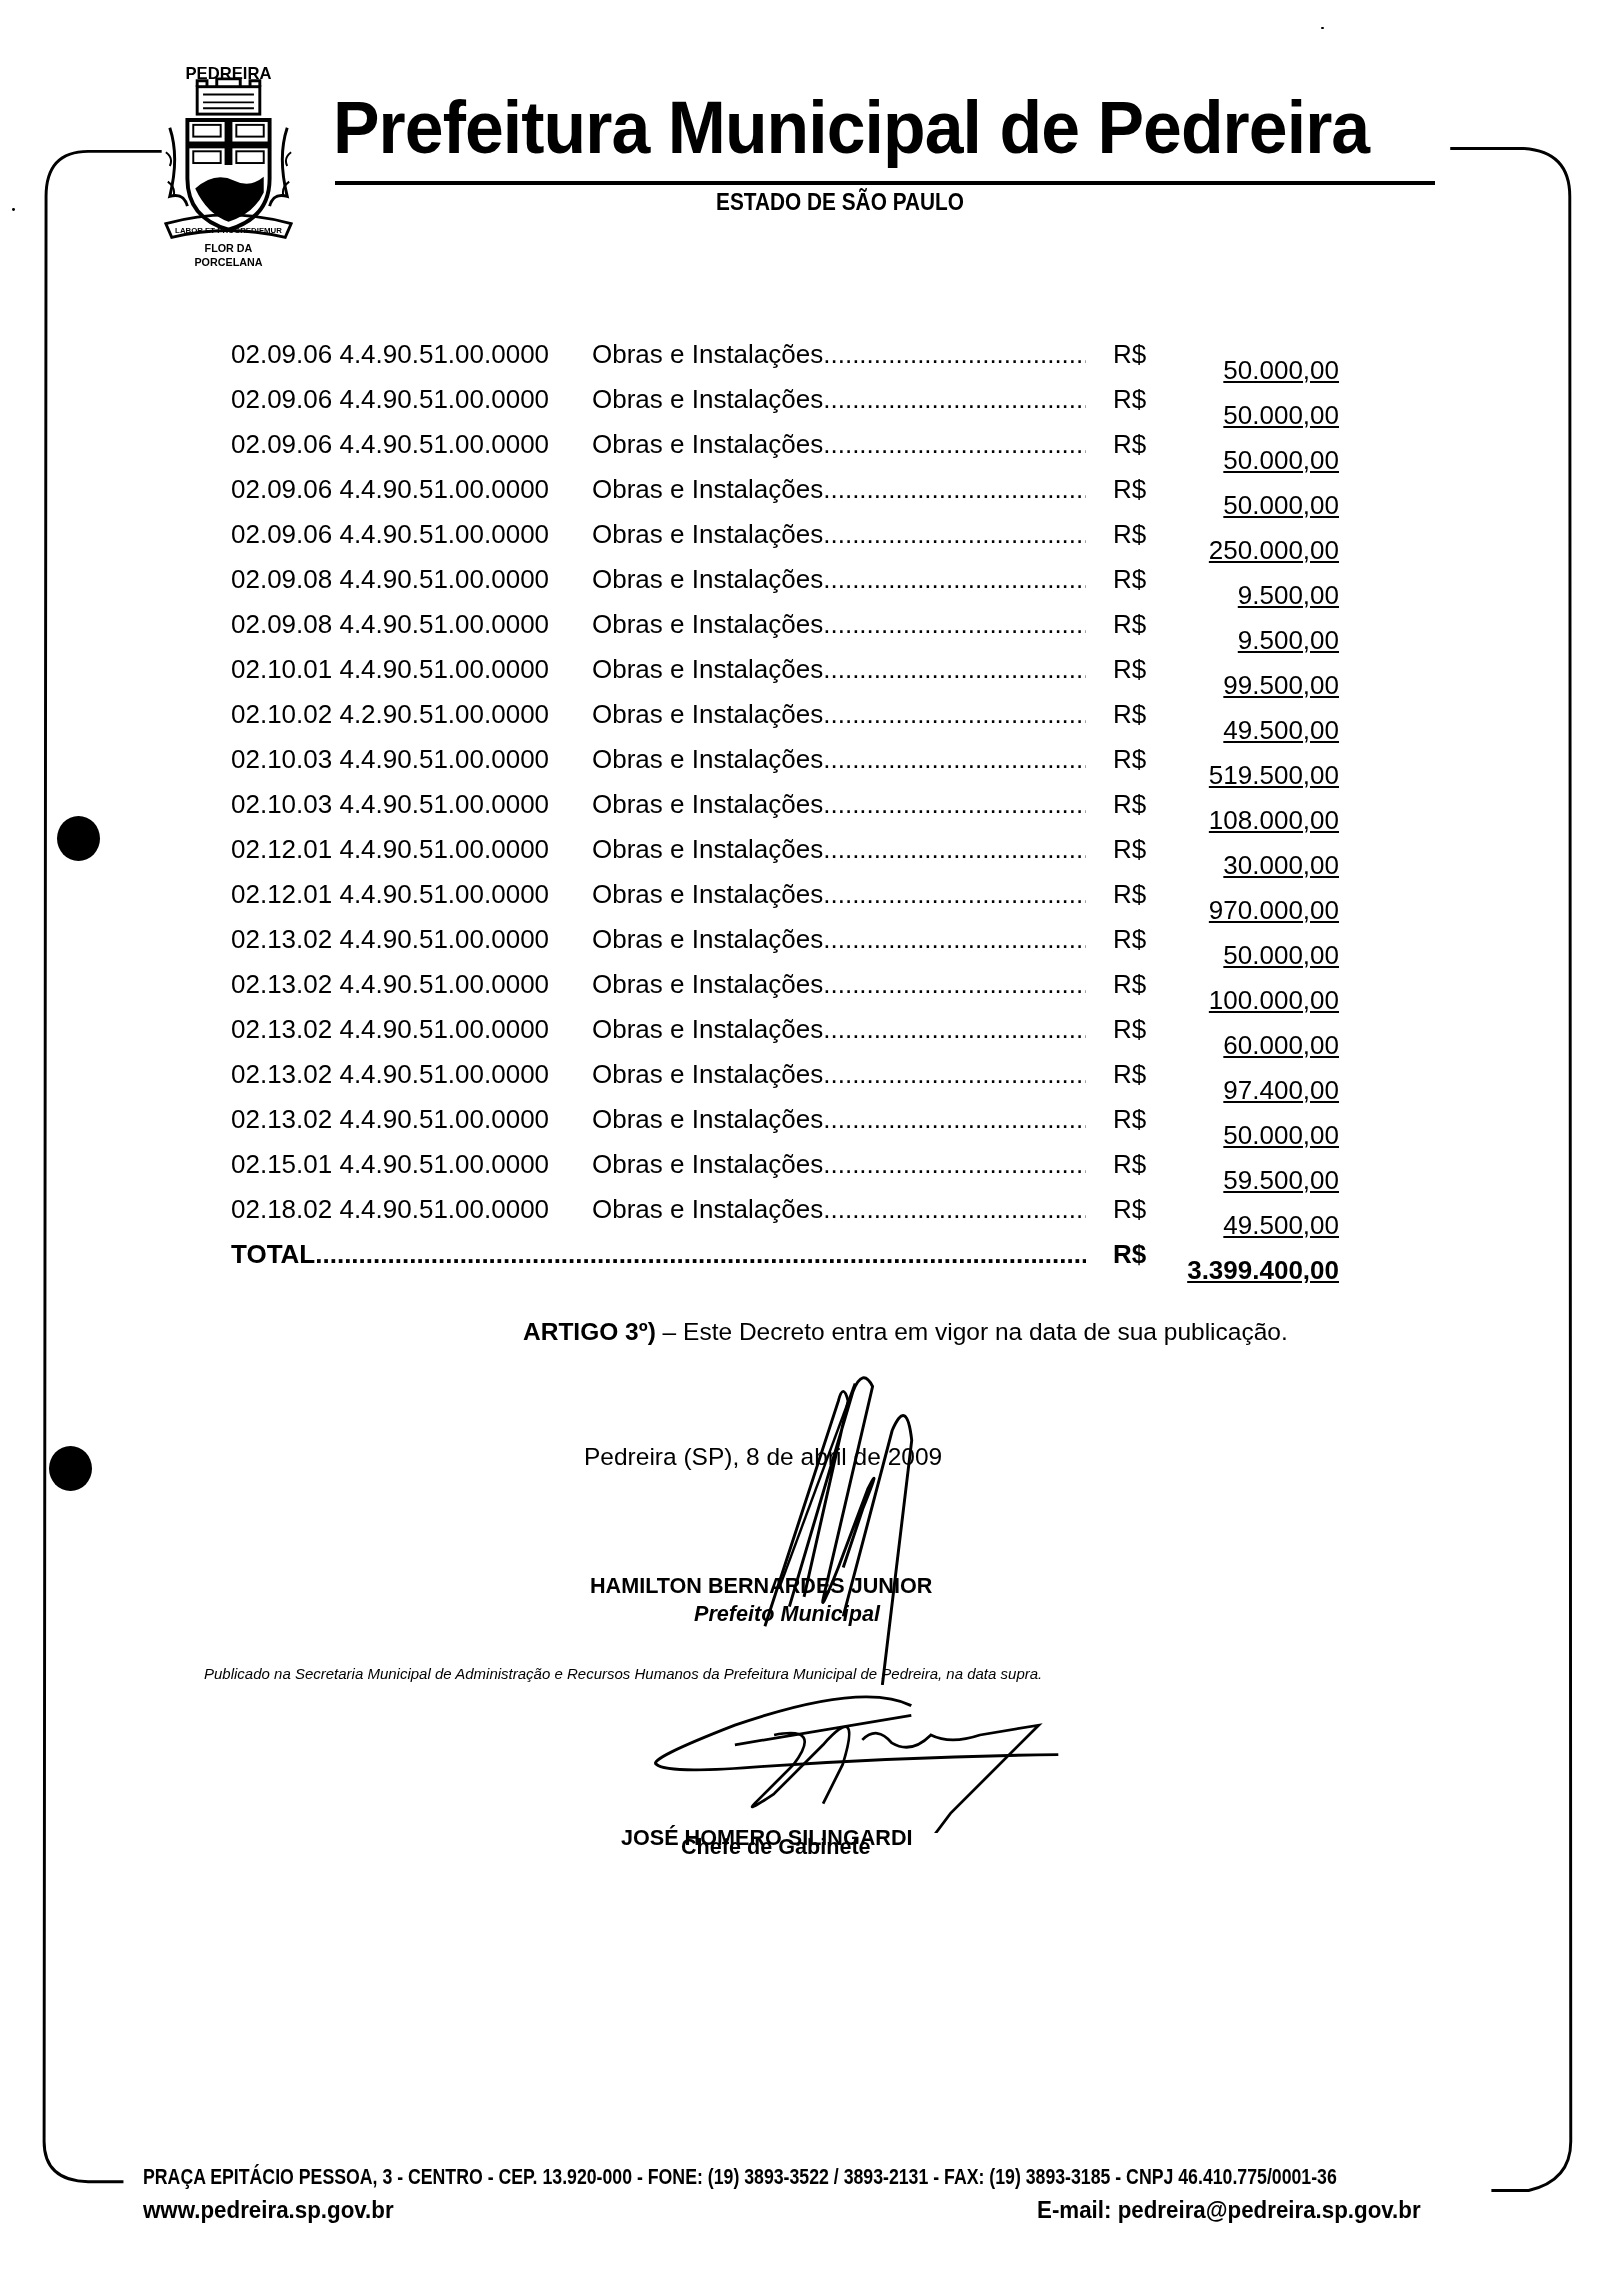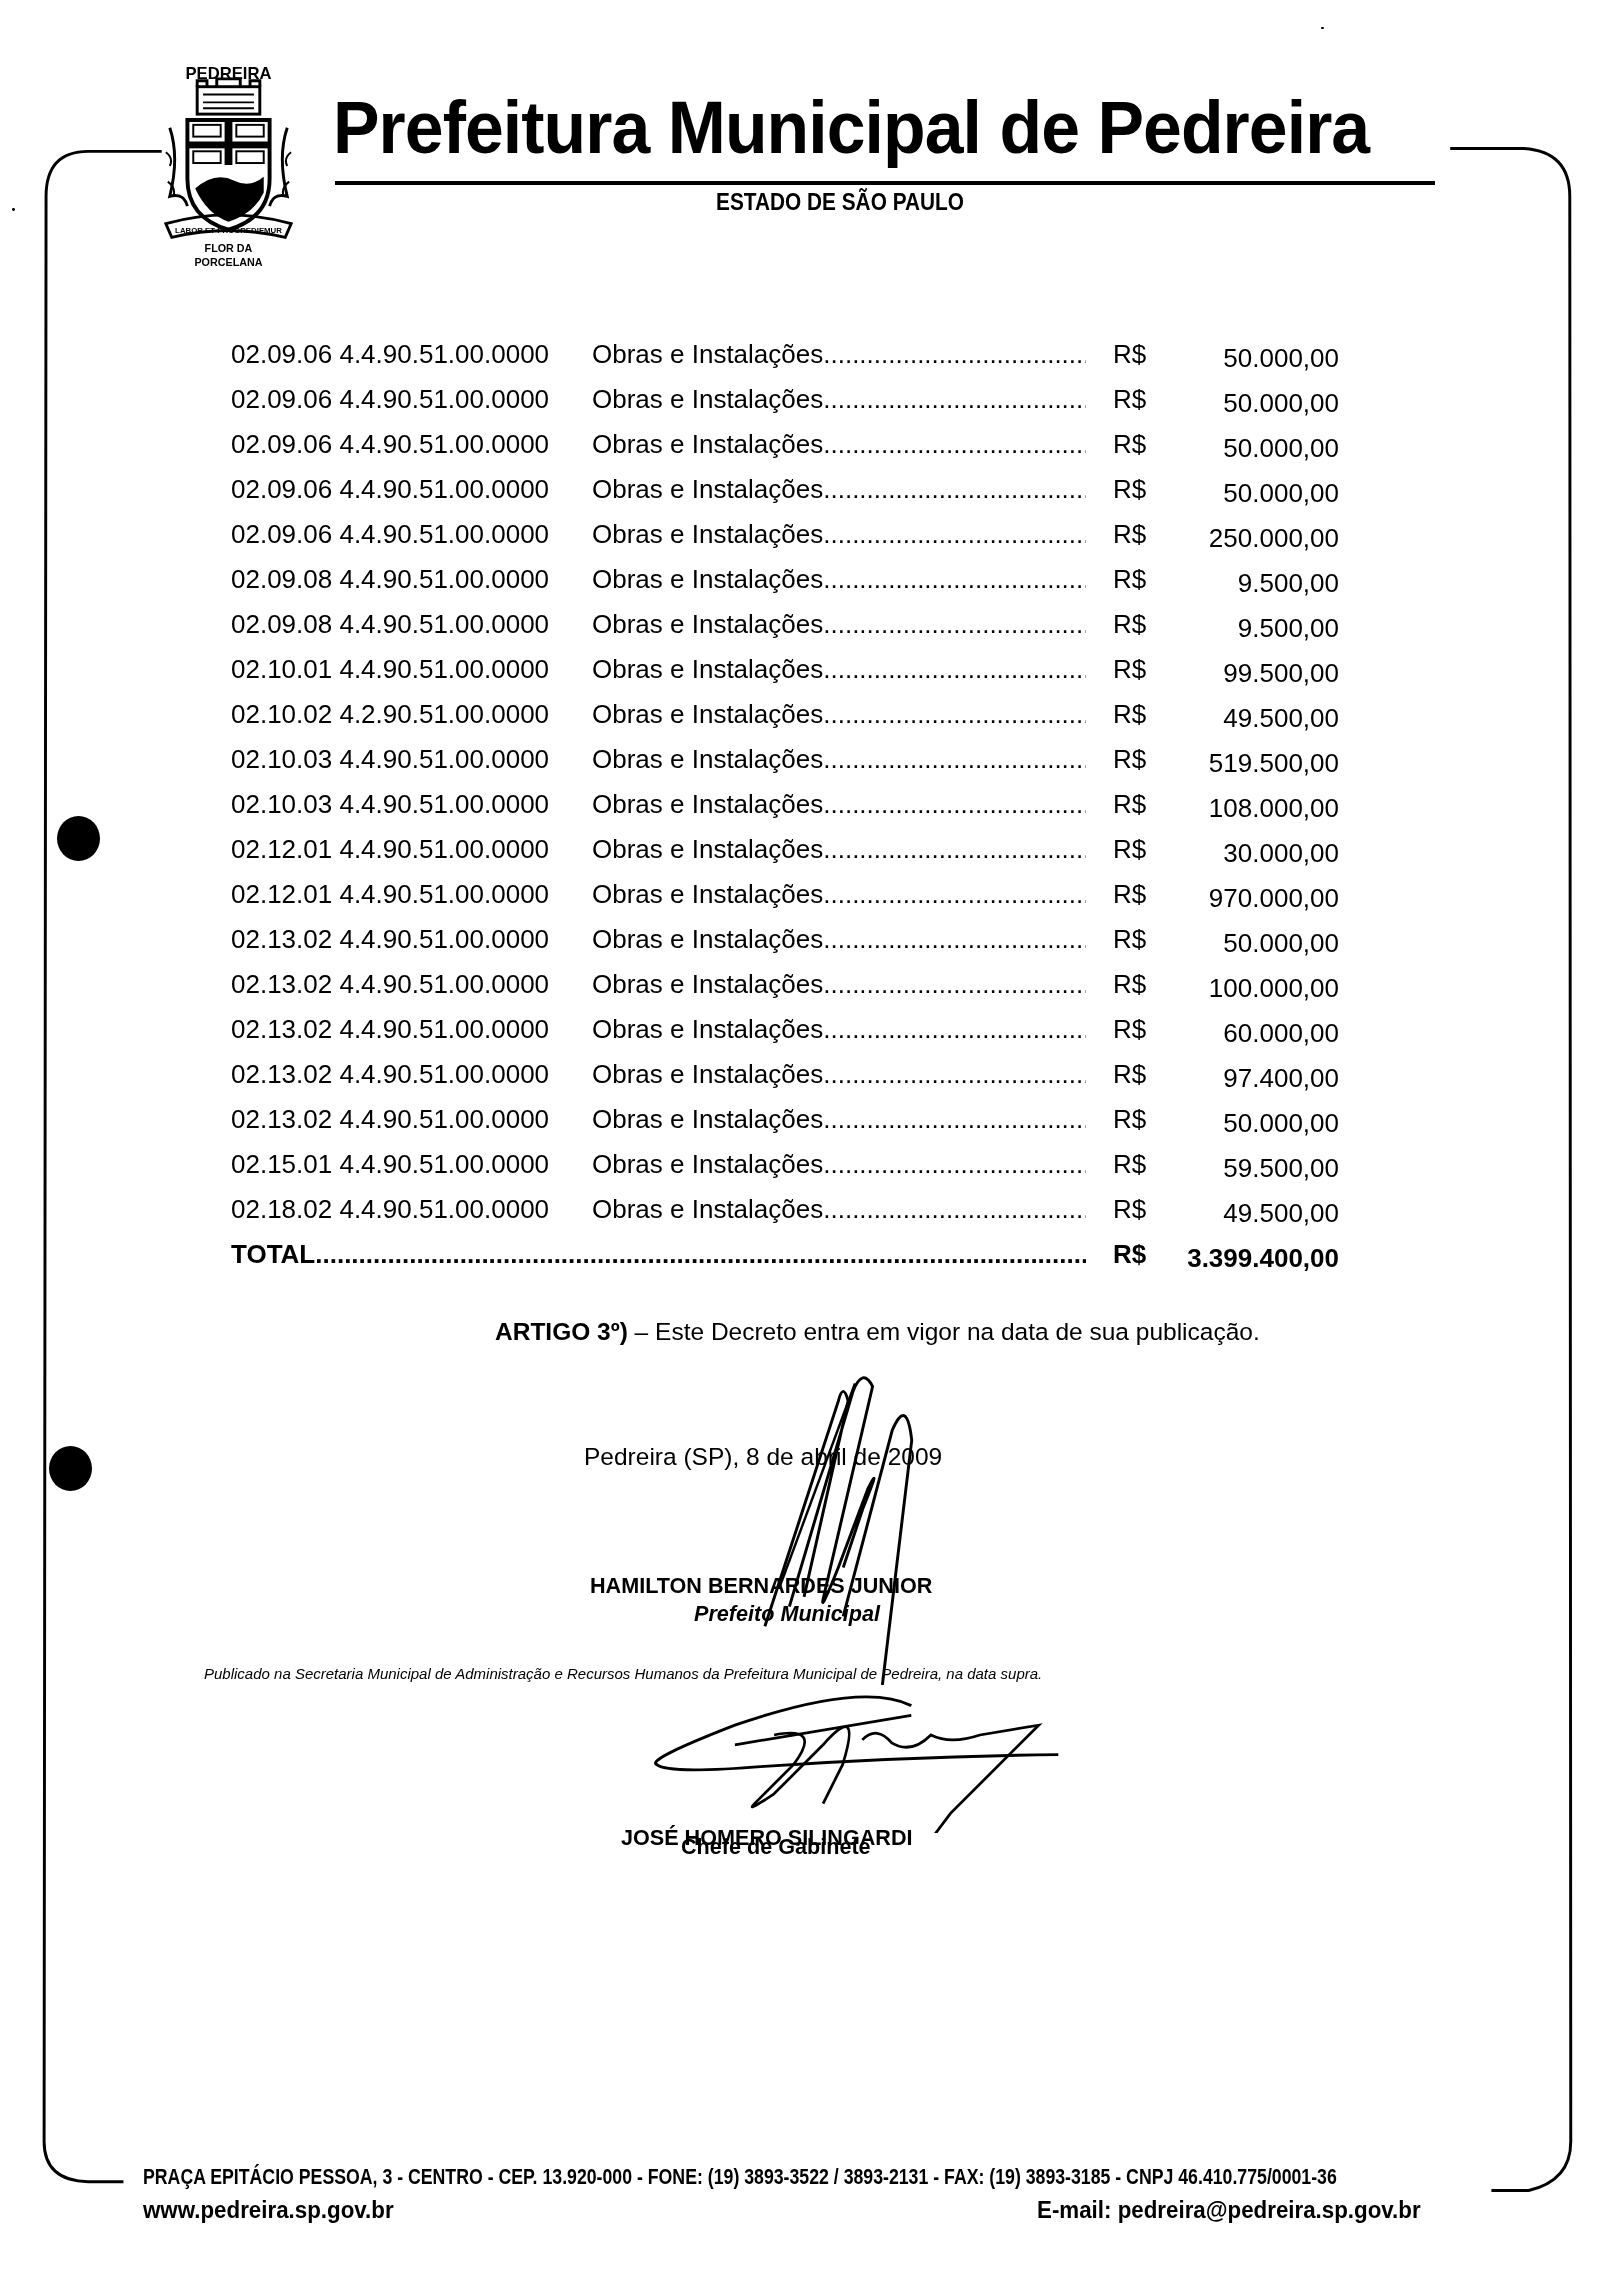--- a/index.html
+++ b/index.html
@@ -15,27 +15,27 @@
   .title-rule { left: 335px; top: 181px; width: 1100px; height: 3.9px; background: #000; }
   .subtitle { left: 716px; top: 188px; font-weight: bold; font-size: 24.5px; transform: scaleX(0.85); transform-origin: left top; white-space: nowrap; }
 
   
   .table { left: 231px; top: 339px; width: 1108px; }
   .row { position: relative; height: 45px; font-size: 26px; white-space: nowrap; }
   .row .code { position: absolute; left: 0; top: 0; }
   .row .desc { position: absolute; left: 361px; top: 0; width: 725px; overflow: hidden; }
   .row .desc .dots { letter-spacing: 0px; }
   .row .cur { position: absolute; left: 876px; top: 0; background: #fff; padding-left: 5.9px; }
-  .row .val { position: absolute; right: 0; top: 4px; text-align: right; background: #fff; }
+  .row .val { position: absolute; right: 0; top: 16px; text-align: right; background: #fff; text-decoration: underline; }
   .row .mask { position: absolute; left: 855px; top: 0; width: 255px; height: 39px; background: #fff; }
   .row.total { font-weight: bold; }
   .row.total .desc { left: 0; width: 863px; }
 
   .article { left: 495px; top: 1318px; font-size: 24.5px; white-space: nowrap; }
-  .article b { font-weight: bold; }
+  .article b { font-weight: bold; margin-left: 28px; }
 
   .place-date { left: 584px; top: 1443px; font-size: 24.5px; white-space: nowrap; }
 
   .sign1-name { left: 590px; top: 1573px; font-size: 21.6px; font-weight: bold; white-space: nowrap; }
   .sign1-role { left: 694px; top: 1601px; font-size: 21.6px; font-weight: bold; font-style: italic; white-space: nowrap; }
 
   .publicado { left: 204px; top: 1659px; width: 1166px; font-size: 15px; font-style: italic; line-height: 29px; text-align: justify; text-align-last: left; }
 
   .sign2-name { left: 621px; top: 1805px; font-size: 21.6px; font-weight: bold; white-space: nowrap; margin-top: 20px; }
   .sign2-role { left: 681px; top: 1834px; font-size: 21.6px; font-weight: bold; white-space: nowrap; }

